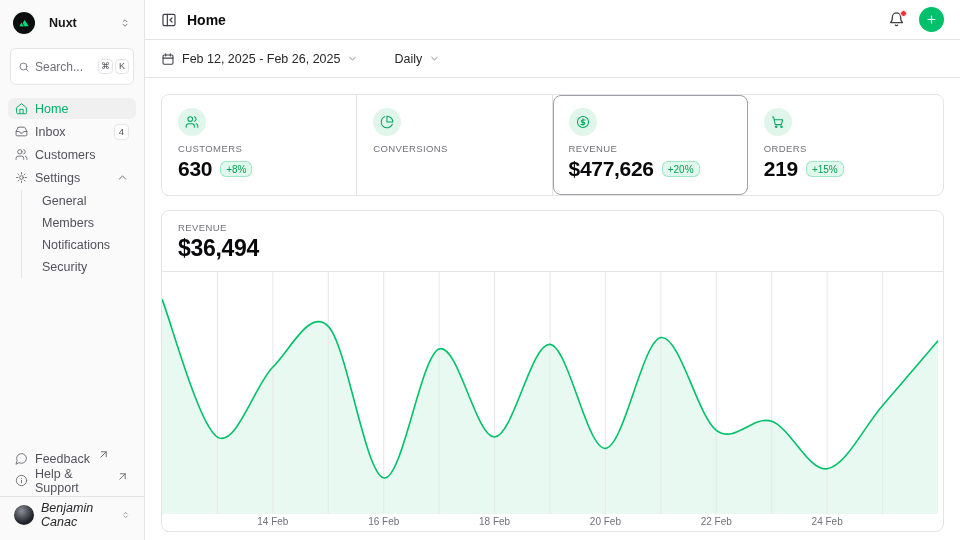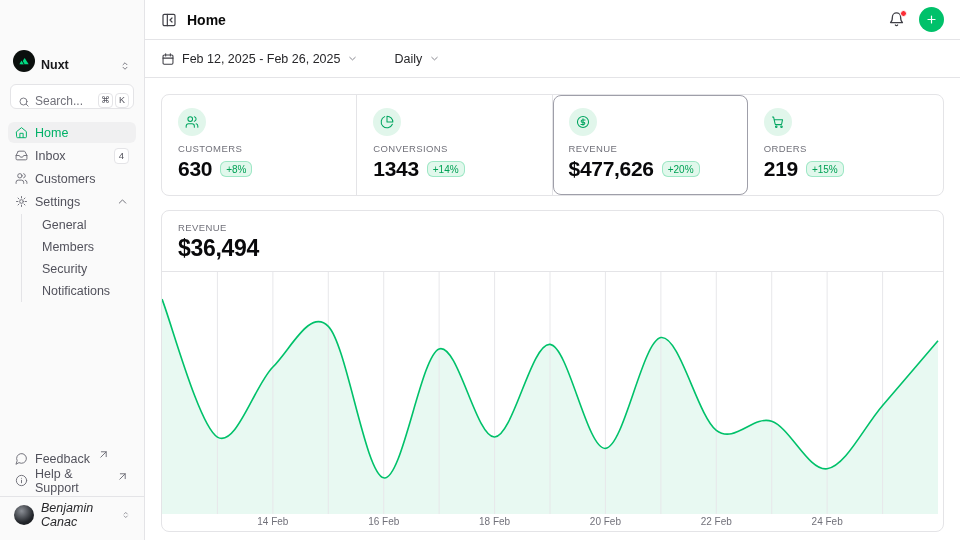--- a/index.html
+++ b/index.html
@@ -1,29 +1,29 @@
 <!DOCTYPE html>
 <html><head>
 <meta charset="utf-8">
 <style>
   * { box-sizing: border-box; margin: 0; padding: 0; }
   html,body { width:960px; height:540px; font-family:"Liberation Sans", sans-serif; background:#fff; color:#0a0a0a; overflow:hidden; }
   .app { display:flex; width:960px; height:540px; }
 
   
   .sidebar { width:145px; background:#fafafa; border-right:1px solid #e4e4e7; display:flex; flex-direction:column; padding:10px 8px 0; }
-  .ws-row { display:flex; align-items:flex-end; gap:6px; padding:0 5px; height:26px; border-radius:6px;margin-top:36px; }
+  .ws-row { display:flex; align-items:center; gap:14px; padding:0 5px; height:26px; border-radius:6px; }
   .ws-logo { width:22px; height:22px; border-radius:50%; background:#0b0f0d; display:flex; align-items:center; justify-content:center; flex:0 0 auto; }
   .ws-logo svg { width:16px; height:16px; }
   .ws-name { font-size:12.5px; font-weight:700; color:#18181b; }
   .ml-auto { margin-left:auto; }
   .ic { stroke:currentColor; fill:none; stroke-width:1.8; stroke-linecap:round; stroke-linejoin:round; }
   .updown { width:12px; height:12px; color:#71717a; }
 
-  .search-box { margin:12px 2px 0; height:25px; background:#fff; border:1px solid #e4e4e7; border-radius:6px; display:flex; align-items:flex-end; gap:5px; padding:0 4px 0 7px; color:#71717a; font-size:12px; }
+  .search-box { margin:12px 2px 0; height:37px; background:#fff; border:1px solid #e4e4e7; border-radius:6px; display:flex; align-items:center; gap:5px; padding:0 4px 0 7px; color:#71717a; font-size:12px; }
   .search-box .ic { width:12px; height:12px; flex:0 0 auto; }
   .kbd-group { margin-left:auto; display:flex; gap:2px; }
   .kbd { font-size:9px; line-height:13px; min-width:14px; text-align:center; border:1px solid #e4e4e7; border-radius:4px; background:#fff; color:#52525c; padding:0 2px; }
 
   nav { margin-top:12px; display:flex; flex-direction:column; }
   .nav-item { height:21px; margin:1px 0; display:flex; align-items:center; gap:7px; padding:0 7px; border-radius:6px; font-size:12.5px; color:#52525c; }
   .nav-item .ic { width:13px; height:13px; color:#71717a; flex:0 0 auto; }
   .nav-item.active { background:#f0f0f1; color:#00b167; font-weight:500; }
   .nav-item.active .ic { color:#00b167; }
   .count-badge { margin-left:auto; font-size:9.5px; line-height:14px; border:1px solid #e4e4e7; border-radius:4px; background:#fff; color:#52525c; padding:0 4px; }
@@ -143,22 +143,22 @@
             <path d="M12 2.8v2.6M12 18.6v2.6M2.8 12h2.6M18.6 12h2.6M5.6 5.6l1.8 1.8M16.6 16.6l1.8 1.8M5.6 18.4l1.8-1.8M16.6 7.4l1.8-1.8"></path>
           </svg>
         <span>Settings</span>
         <svg class="ic chev ml-auto" viewBox="0 0 24 24">
             <path d="m6 15 6-6 6 6"></path>
           </svg>
       </div>
       <div class="subnav">
         <div class="sub-item">General</div>
         <div class="sub-item">Members</div>
+        <div class="sub-item">Notifications</div>
         <div class="sub-item">Security</div>
-        <div class="sub-item">Notifications</div>
       </div>
     </nav>
 
     <div class="sidebar-footer">
       <div class="nav-item">
         <svg class="ic" viewBox="0 0 24 24">
             <path d="M7.9 20A9 9 0 1 0 4 16.1L2 22Z"></path>
           </svg>
         <span>Feedback</span>
         <svg class="ic ext-arrow" viewBox="0 0 24 24">
@@ -259,24 +259,20 @@
           </div>
         </div>
         <div class="stat-cell">
           <span class="icon-circle">
               <svg class="ic" viewBox="0 0 24 24">
                 <path d="M21.2 15.9A10 10 0 1 1 8 2.8"></path>
                 <path d="M22 12A10 10 0 0 0 12 2v10z"></path>
               </svg>
             </span>
           <div class="stat-label">CONVERSIONS</div>
-          <div class="stat-value-row">
-            <span class="stat-value">1343</span>
-            <span class="delta-badge">+14%</span>
-          </div>
         </div>
         <div class="stat-cell selected">
           <span class="icon-circle">
               <svg class="ic" viewBox="0 0 24 24">
                 <circle cx="12" cy="12" r="9.5"></circle>
                 <path d="M15.5 8.6h-4.7a1.9 1.9 0 0 0 0 3.8h2.4a1.9 1.9 0 0 1 0 3.8H8.5"></path>
                 <path d="M12 6.6v10.8"></path>
               </svg>
             </span>
           <div class="stat-label">REVENUE</div>

